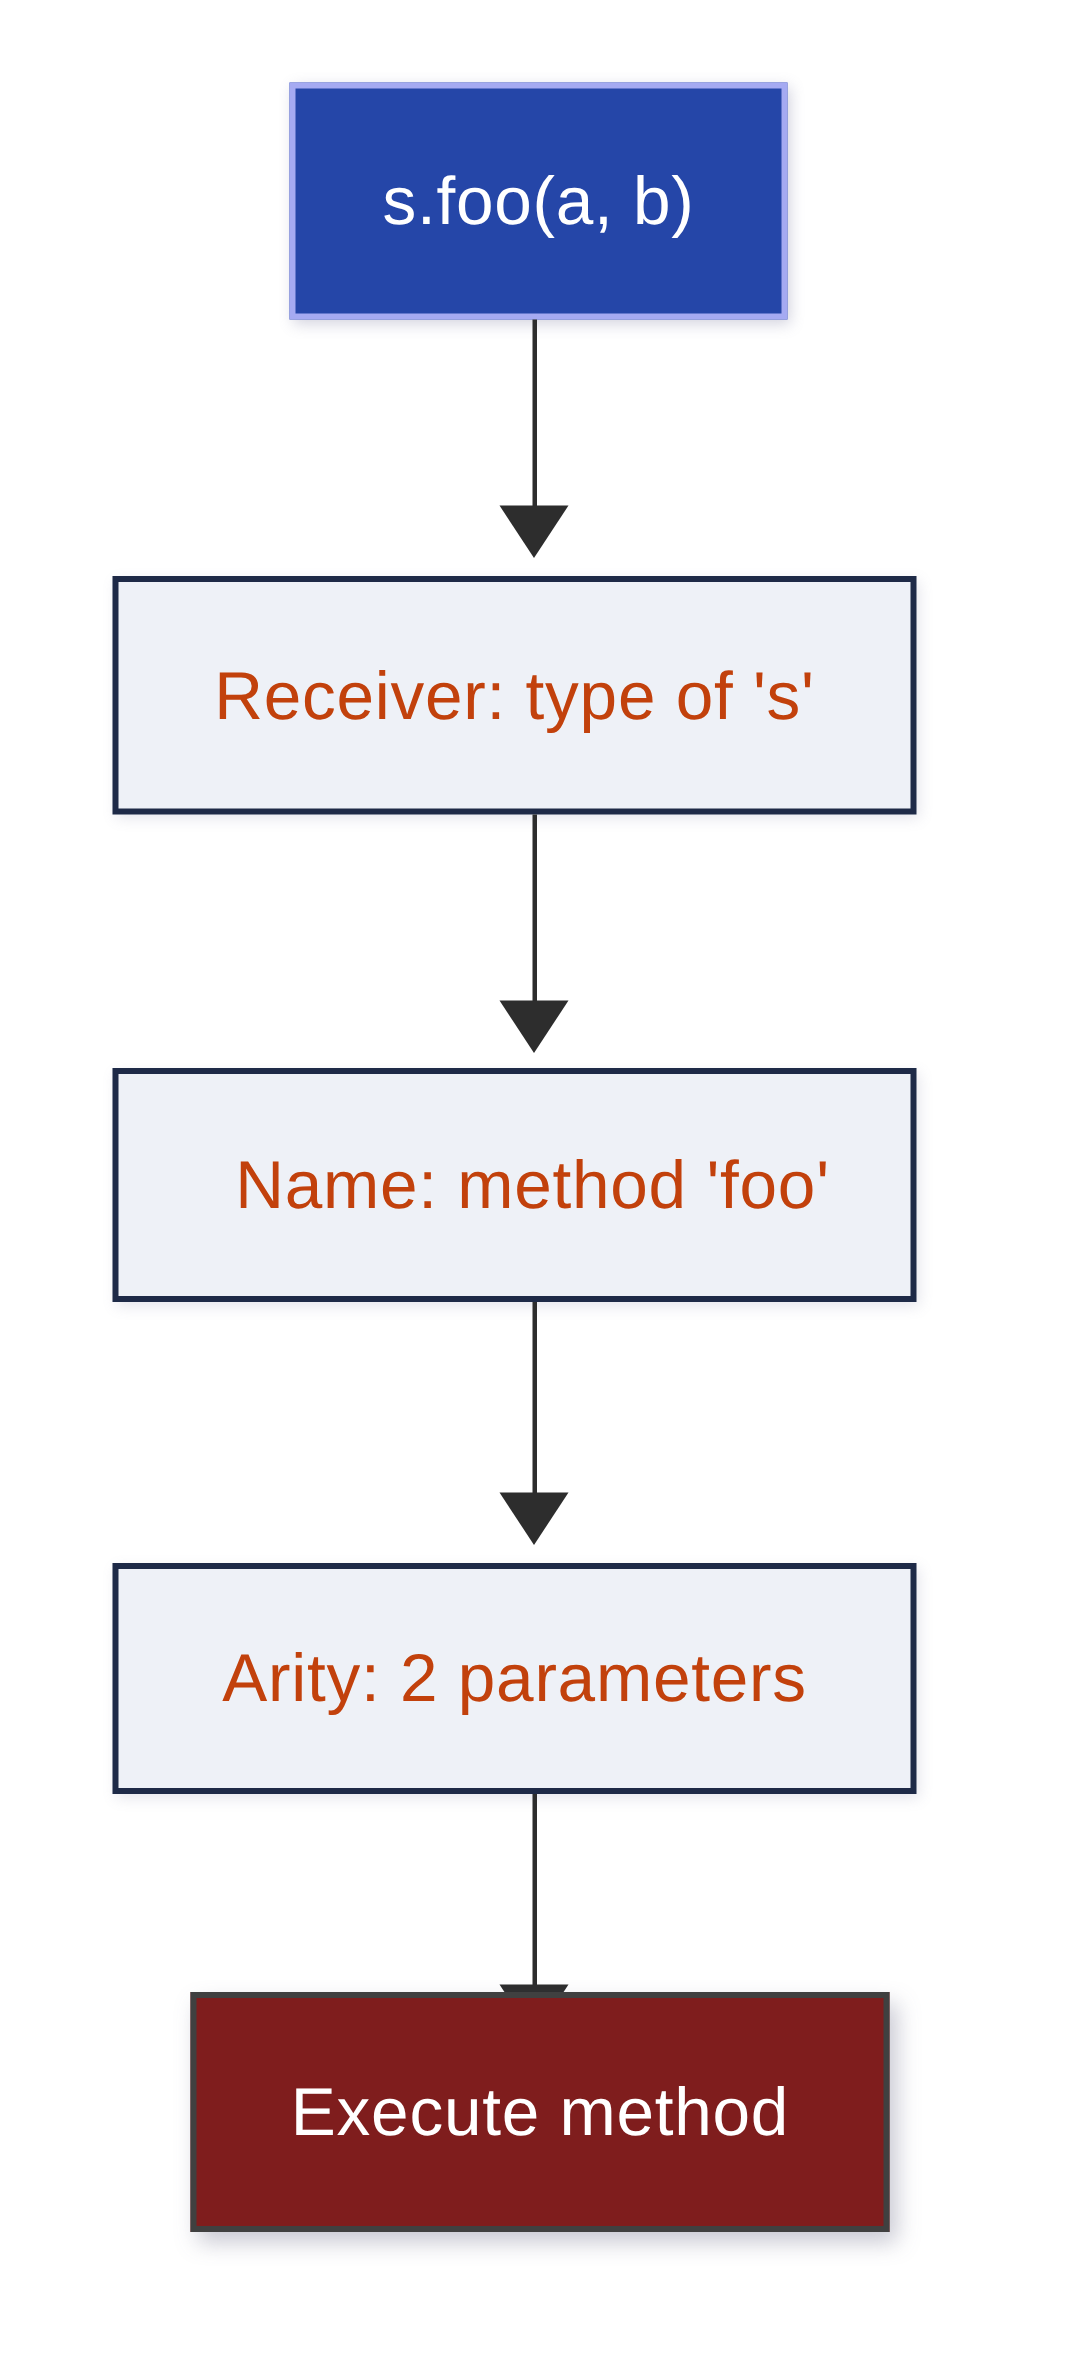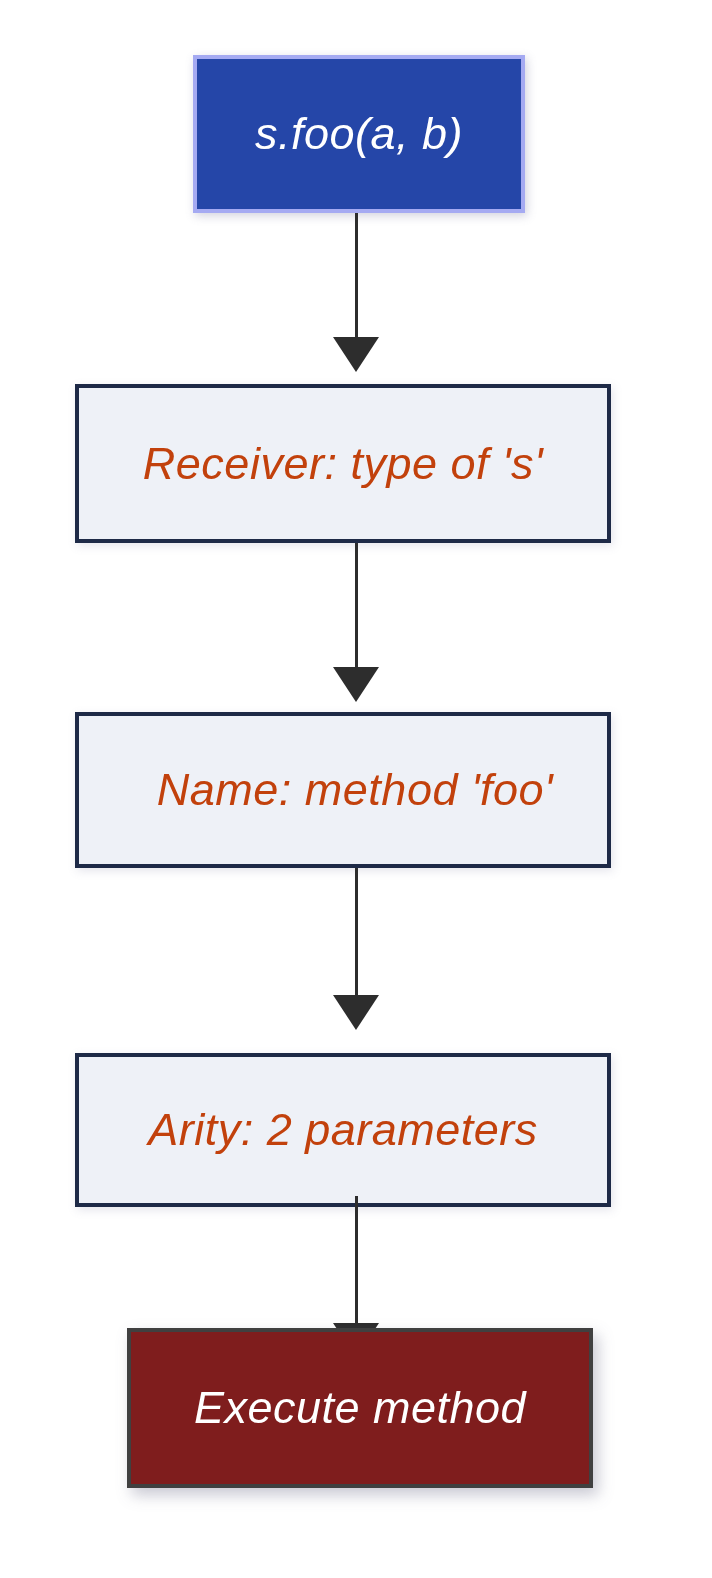--- a/index.html
+++ b/index.html
@@ -7,21 +7,20 @@
     padding: 0;
     background: #ffffff;
   }
   .canvas {
     position: relative;
     width: 712px;
     height: 1578px;
     background: #ffffff;
     font-family: "Liberation Sans", sans-serif;
     overflow: hidden;
-    font-style: italic;
   }
   .node {
     position: absolute;
     box-sizing: border-box;
     display: flex;
     align-items: center;
     justify-content: center;
     text-align: center;
     font-size: 45px;
     line-height: 1.15;
@@ -40,21 +39,21 @@
   .node-step {
     left: 75px;
     width: 536px;
     background: #eef1f7;
     border: 4px solid #1e2a47;
     color: #c2410c;
     box-shadow: 2px 3px 9px rgba(110, 110, 150, 0.18);
   }
   .node-receiver { top: 384px; height: 159px; }
   .node-name    { top: 712px; height: 156px; padding-left: 24px; }
-  .node-arity   { top: 1042px; height: 154px; margin-top: 11px; }
+  .node-arity   { top: 1042px; height: 154px; }
   .node-end {
     left: 127px;
     top: 1328px;
     width: 466px;
     height: 160px;
     background: #7f1d1d;
     border: 4px solid #404040;
     color: #ffffff;
     box-shadow: 5px 7px 14px rgba(100, 100, 130, 0.35);
   }

